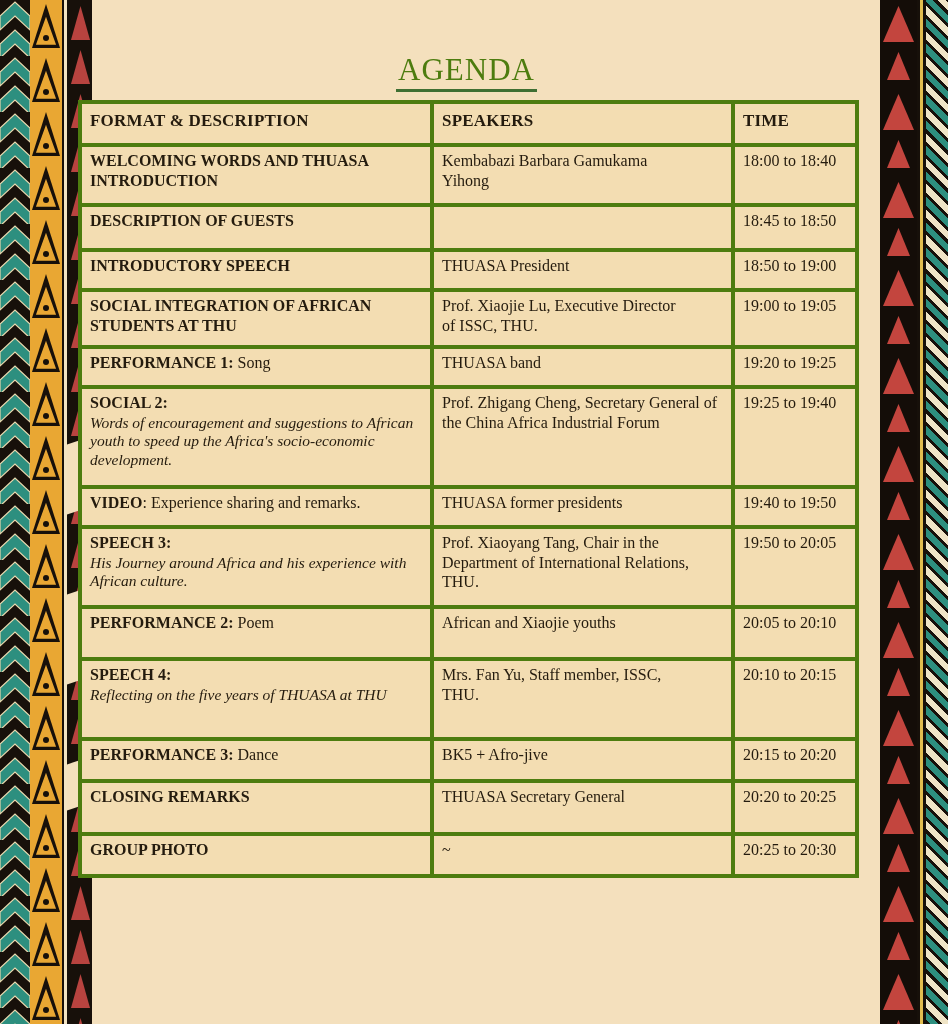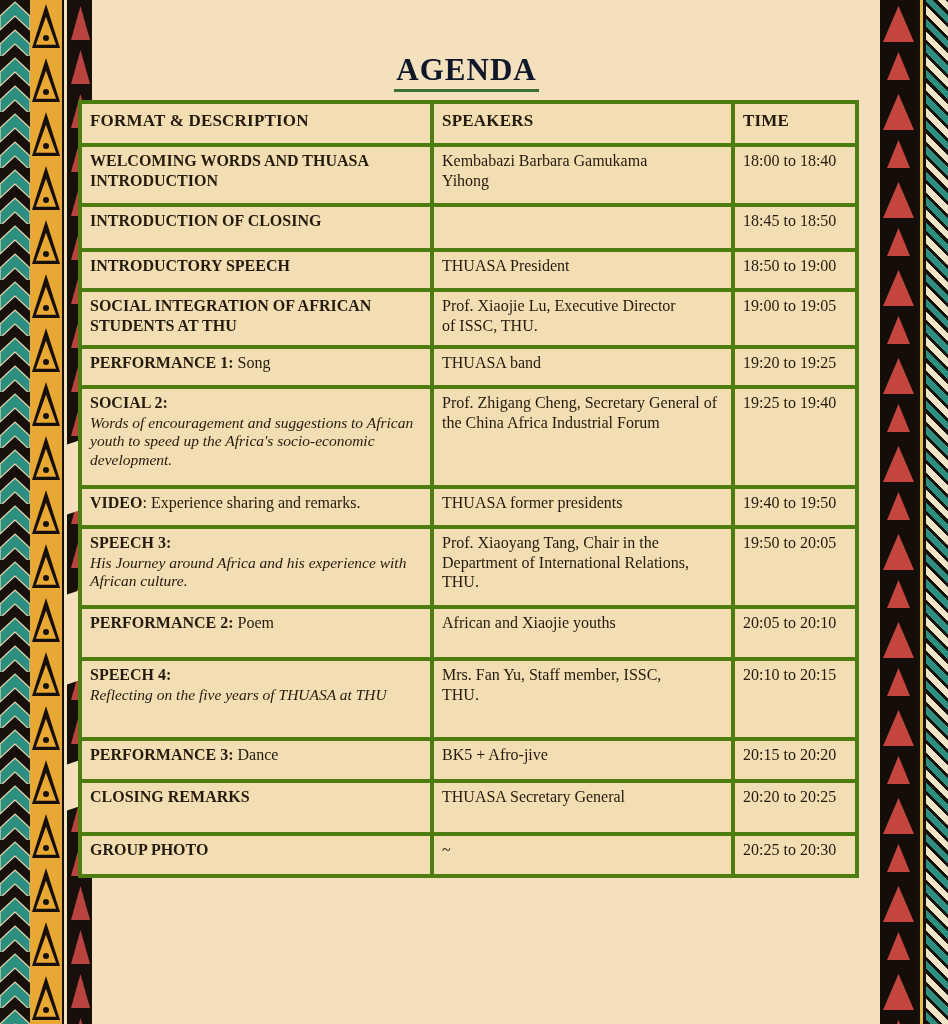--- a/index.html
+++ b/index.html
@@ -53,23 +53,23 @@
   }
 
   
   .title-wrap {
     position: absolute; left: 78px; top: 52px; width: 777px;
     text-align: center;
   }
   .title-text {
     display: inline-block;
     font-size: 31px;
-    font-weight: bold;
+    font-weight: normal;
     letter-spacing: 1px;
-    color: #0f172a;
+    color: #4d7c0f;
     border-bottom: 3px solid #3f6f33;
     padding: 0 2px 1px 2px;
   }
 
   
   table.agenda {
     position: absolute; left: 78px; top: 100px; width: 777px;
     border-collapse: collapse; table-layout: fixed;
   }
   .agenda th, .agenda td {
@@ -188,21 +188,21 @@
   </thead>
   <tbody>
     <tr class="hr0">
       <td><span class="t">WELCOMING WORDS AND THUASA
 INTRODUCTION</span><span class="sub"></span><div class="d"></div></td>
       <td class="spk vb">Kembabazi Barbara Gamukama
 Yihong</td>
       <td class="tim">18:00 to 18:40</td>
     </tr>
     <tr class="hr1">
-      <td><span class="t">INTRODUCTION OF CLOSING</span><span class="sub"></span><div class="d"></div></td>
+      <td><span class="t">DESCRIPTION OF GUESTS</span><span class="sub"></span><div class="d"></div></td>
       <td class="spk"></td>
       <td class="tim tm">18:45 to 18:50</td>
     </tr>
     <tr class="hr2">
       <td><span class="t">INTRODUCTORY SPEECH</span><span class="sub"></span><div class="d"></div></td>
       <td class="spk vb">THUASA President</td>
       <td class="tim tm">18:50 to 19:00</td>
     </tr>
     <tr class="hr3">
       <td><span class="t">SOCIAL INTEGRATION OF AFRICAN

